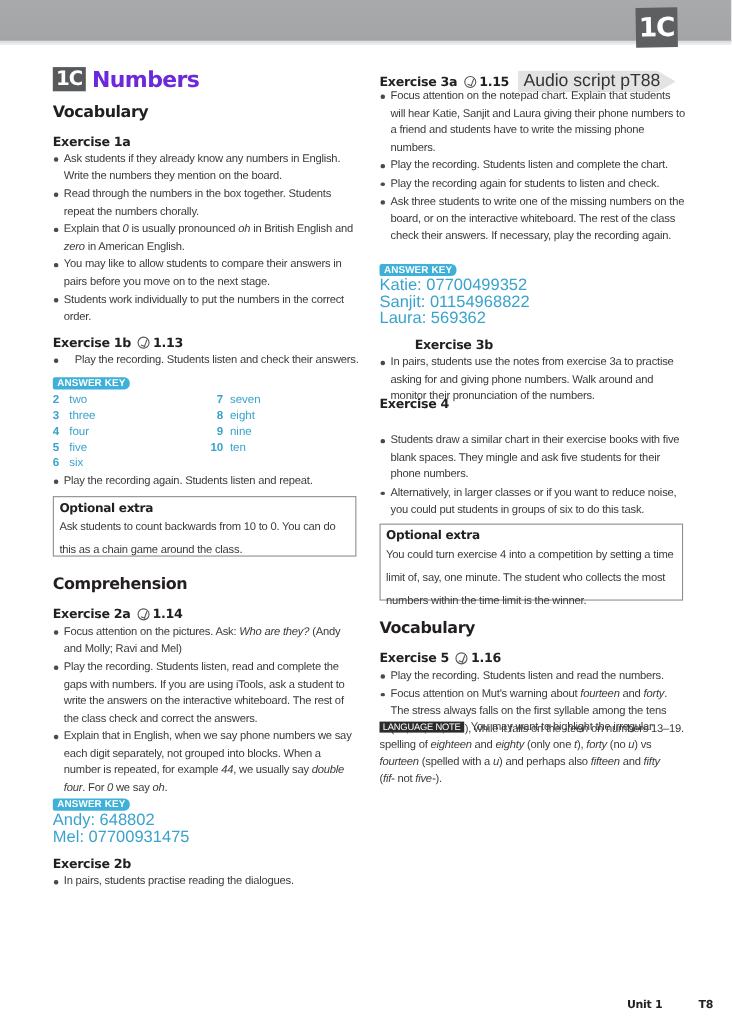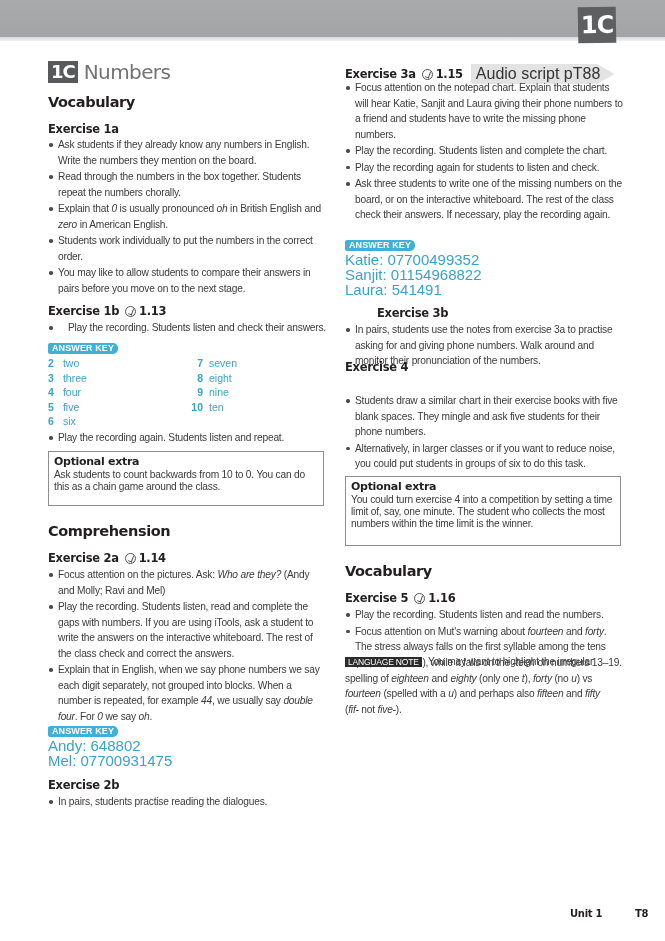--- a/index.html
+++ b/index.html
@@ -26,21 +26,21 @@
     .col { position: absolute; top: 0; }
     .col1 { left: 48px; width: 278px; }
     .col2 { left: 345px; width: 278px; }
 
     .title-row { position: absolute; top: 60px; display: flex; align-items: center; }
     .title-badge {
       background: #58595b; color: #fff; font-weight: bold; font-size: 18px;
       padding: 0 3px; height: 22px; line-height: 22px; margin-right: 6px;
       font-family: "DejaVu Sans", sans-serif; letter-spacing: -1px;
     }
-    .title-text { font-size: 20px; font-weight: normal; color: #737373; font-family: "DejaVu Sans", sans-serif; letter-spacing: -0.6px; }
+    .title-text { font-size: 20px; font-weight: bold; color: #6d28d9; font-family: "DejaVu Sans", sans-serif; letter-spacing: -0.6px; }
 
     .h2 { position: absolute; font-size: 14.5px; font-weight: bold; color: #231f20; font-family: "DejaVu Sans", sans-serif; letter-spacing: -0.4px; }
     .h3 { position: absolute; font-size: 11.5px; font-weight: bold; color: #231f20; display: flex; align-items: center; font-family: "DejaVu Sans", sans-serif; letter-spacing: -0.3px; white-space: nowrap; }
     .audio-icon {
       display: inline-block; width: 11px; height: 11px; border: 1.3px solid #555; border-radius: 50%;
       margin: 0 3px 0 6px; position: relative; box-sizing: border-box;
     }
     .audio-icon::after {
       content: ""; position: absolute; left: 3px; top: 1px; width: 3px; height: 6px;
       border-right: 1.3px solid #555; border-bottom: 1.3px solid #555; transform: rotate(20deg);
@@ -71,21 +71,21 @@
     .answer-grid { position: absolute; width: 200px; color: #3aa3cc; font-size: 10.5px; line-height: 14.5px; }
     .answer-grid .row { position: relative; height: 14.5px; }
     .answer-grid .num { font-weight: bold; display: inline-block; width: 12px; }
     .answer-grid .c2 { position: absolute; left: 138px; }
     .answer-grid .c2 .num { width: 17px; text-align: right; margin-right: 6px; }
 
     .optbox {
       position: absolute; border: 1.5px solid #8e8e8e; background: #fff; padding: 3px 5px 4px 5px; box-sizing: border-box;
     }
     .optbox .ot { font-weight: bold; font-size: 11px; color: #231f20; font-family: "DejaVu Sans", sans-serif; letter-spacing: -0.3px; margin-bottom: 1px; }
-    .optbox .ob { font-size: 10.2px; line-height: 12px; color: #3b3b3b; letter-spacing: -0.2px; }
+    .optbox .ob { font-size: 10.2px; line-height: 21px; color: #3b3b3b; letter-spacing: -0.2px; }
 
     .langnote { position: absolute; font-size: 10.2px; line-height: 15.5px; color: #3b3b3b; width: 262px; letter-spacing: -0.2px; }
     .langnote .ln-badge {
       background: #2b2b2b; color: #fff; font-size: 8.5px; padding: 0 3px; margin-right: 4px; letter-spacing: -0.2px;
     }
     em, i { font-style: italic; }
 
     .footer { position: absolute; top: 908px; font-size: 10px; font-weight: bold; color: #231f20; font-family: "DejaVu Sans", sans-serif; letter-spacing: -0.3px; }
   </style>
 </head>
@@ -103,22 +103,22 @@
 
   <div class="h2" style="top:94px;">Vocabulary</div>
 
   <div class="h3" style="top:122px;">
     <span>Exercise 1a</span>
   </div>
   <ul class="bullets" style="top:137px;">
       <li>Ask students if they already know any numbers in English. Write the numbers they mention on the board.</li>
       <li>Read through the numbers in the box together. Students repeat the numbers chorally.</li>
       <li>Explain that <i>0</i> is usually pronounced <i>oh</i> in British English and <i>zero</i> in American English.</li>
+      <li>You may like to allow students to compare their answers in pairs before you move on to the next stage.</li>
       <li>Students work individually to put the numbers in the correct order.</li>
-      <li>You may like to allow students to compare their answers in pairs before you move on to the next stage.</li>
     </ul>
 
   <div class="h3" style="top:304px;">
     <span>Exercise 1b</span>
     <span class="audio-icon"></span>
     <span class="track">1.13</span>
   </div>
   <ul class="bullets" style="top:320px;text-align:right;">
       <li>Play the recording. Students listen and check their answers.</li>
     </ul>
@@ -192,21 +192,21 @@
       <li>Focus attention on the notepad chart. Explain that students will hear Katie, Sanjit and Laura giving their phone numbers to a friend and students have to write the missing phone numbers.</li>
       <li>Play the recording. Students listen and complete the chart.</li>
       <li>Play the recording again for students to listen and check.</li>
       <li>Ask three students to write one of the missing numbers on the board, or on the interactive whiteboard. The rest of the class check their answers. If necessary, play the recording again.</li>
     </ul>
 
   <div class="answer-badge" style="top:240px; left:0;">ANSWER KEY</div>
   <div class="answer-text" style="top:252px; left:0;">
     <div>Katie: 07700499352</div>
     <div>Sanjit: 01154968822</div>
-    <div>Laura: 541491</div>
+    <div>Laura: 569362</div>
   </div>
 
   <div class="h3" style="top:306px;margin-left:32px;">
     <span>Exercise 3b</span>
   </div>
   <ul class="bullets" style="top:322px;">
       <li>In pairs, students use the notes from exercise 3a to practise asking for and giving phone numbers. Walk around and monitor their pronunciation of the numbers.</li>
     </ul>
 
   <div class="h3" style="top:360px;">

